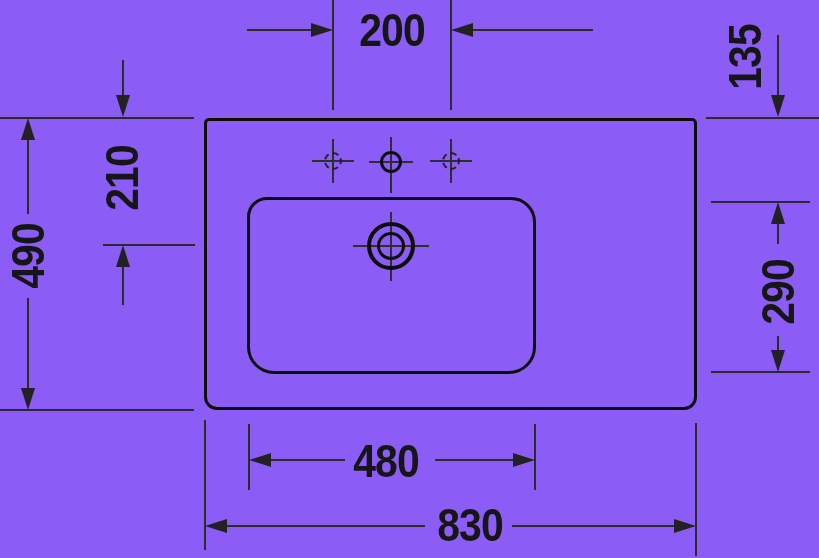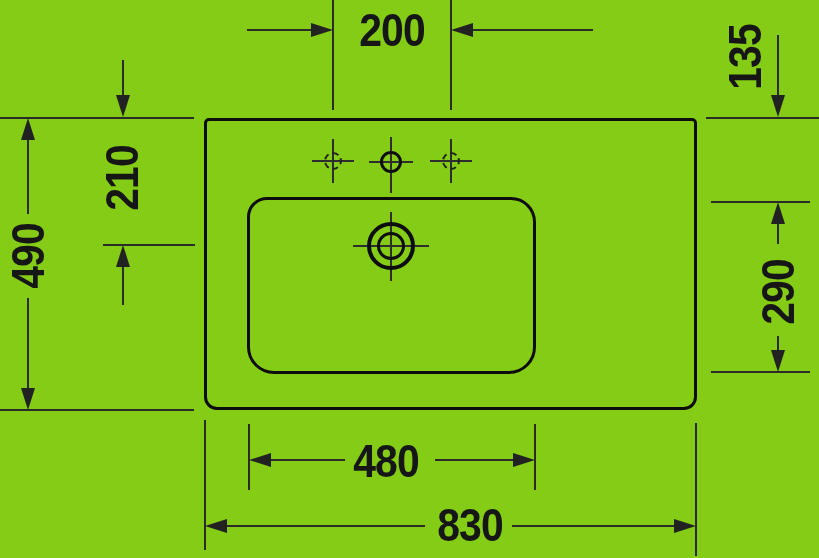--- a/index.html
+++ b/index.html
@@ -1,19 +1,19 @@
 <!DOCTYPE html>
 <html><head>
 <meta charset="utf-8">
 <style>
   html,body{margin:0;padding:0;background:#fff;}
   .canvas{
     position:relative;
     width:819px;height:558px;
-    background:#84cc16;
+    background:#8b5cf6;
     overflow:hidden;
     font-family:"Liberation Sans", sans-serif;
   }
   
   .outline{position:absolute;border:3px solid #0d0d0d;background:transparent;box-sizing:border-box;}
   .circle{position:absolute;border-radius:50%;box-sizing:border-box;background:transparent;}
   
   .hline{position:absolute;height:1.5px;background:#2b2b2b;}
   .vline{position:absolute;width:1.5px;background:#2b2b2b;}
   .cross{background:#2e2e2e;}

